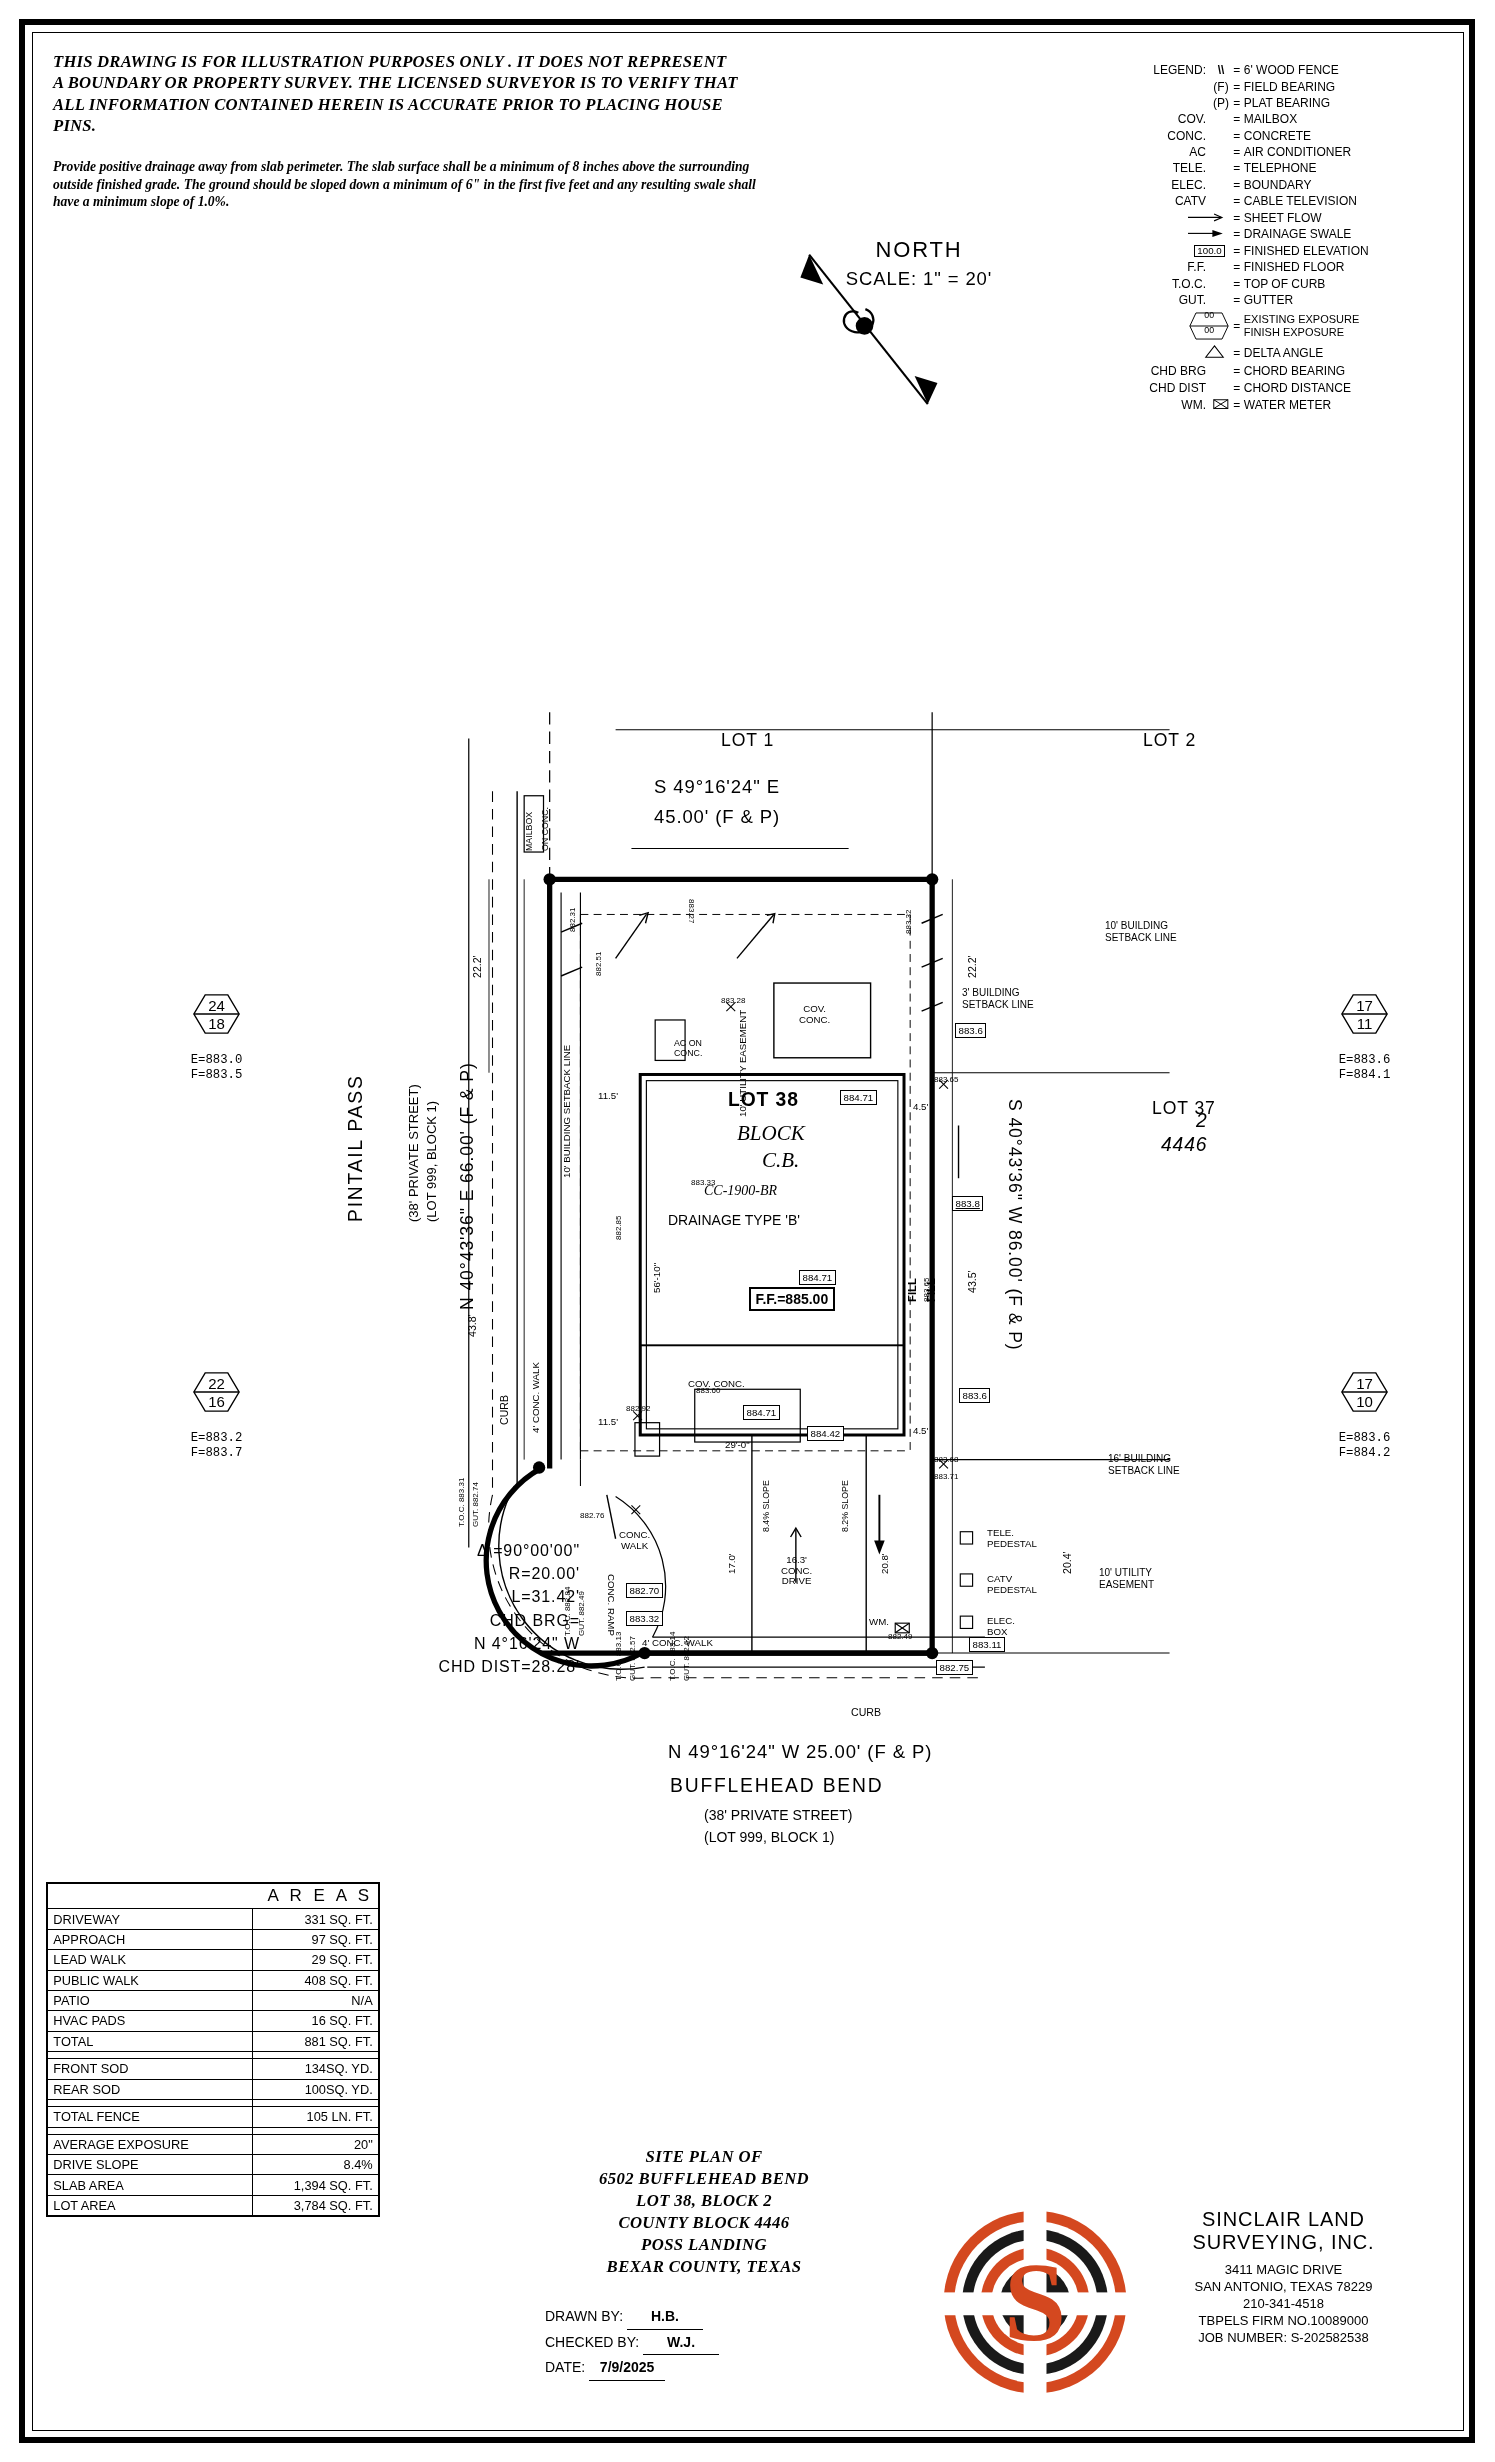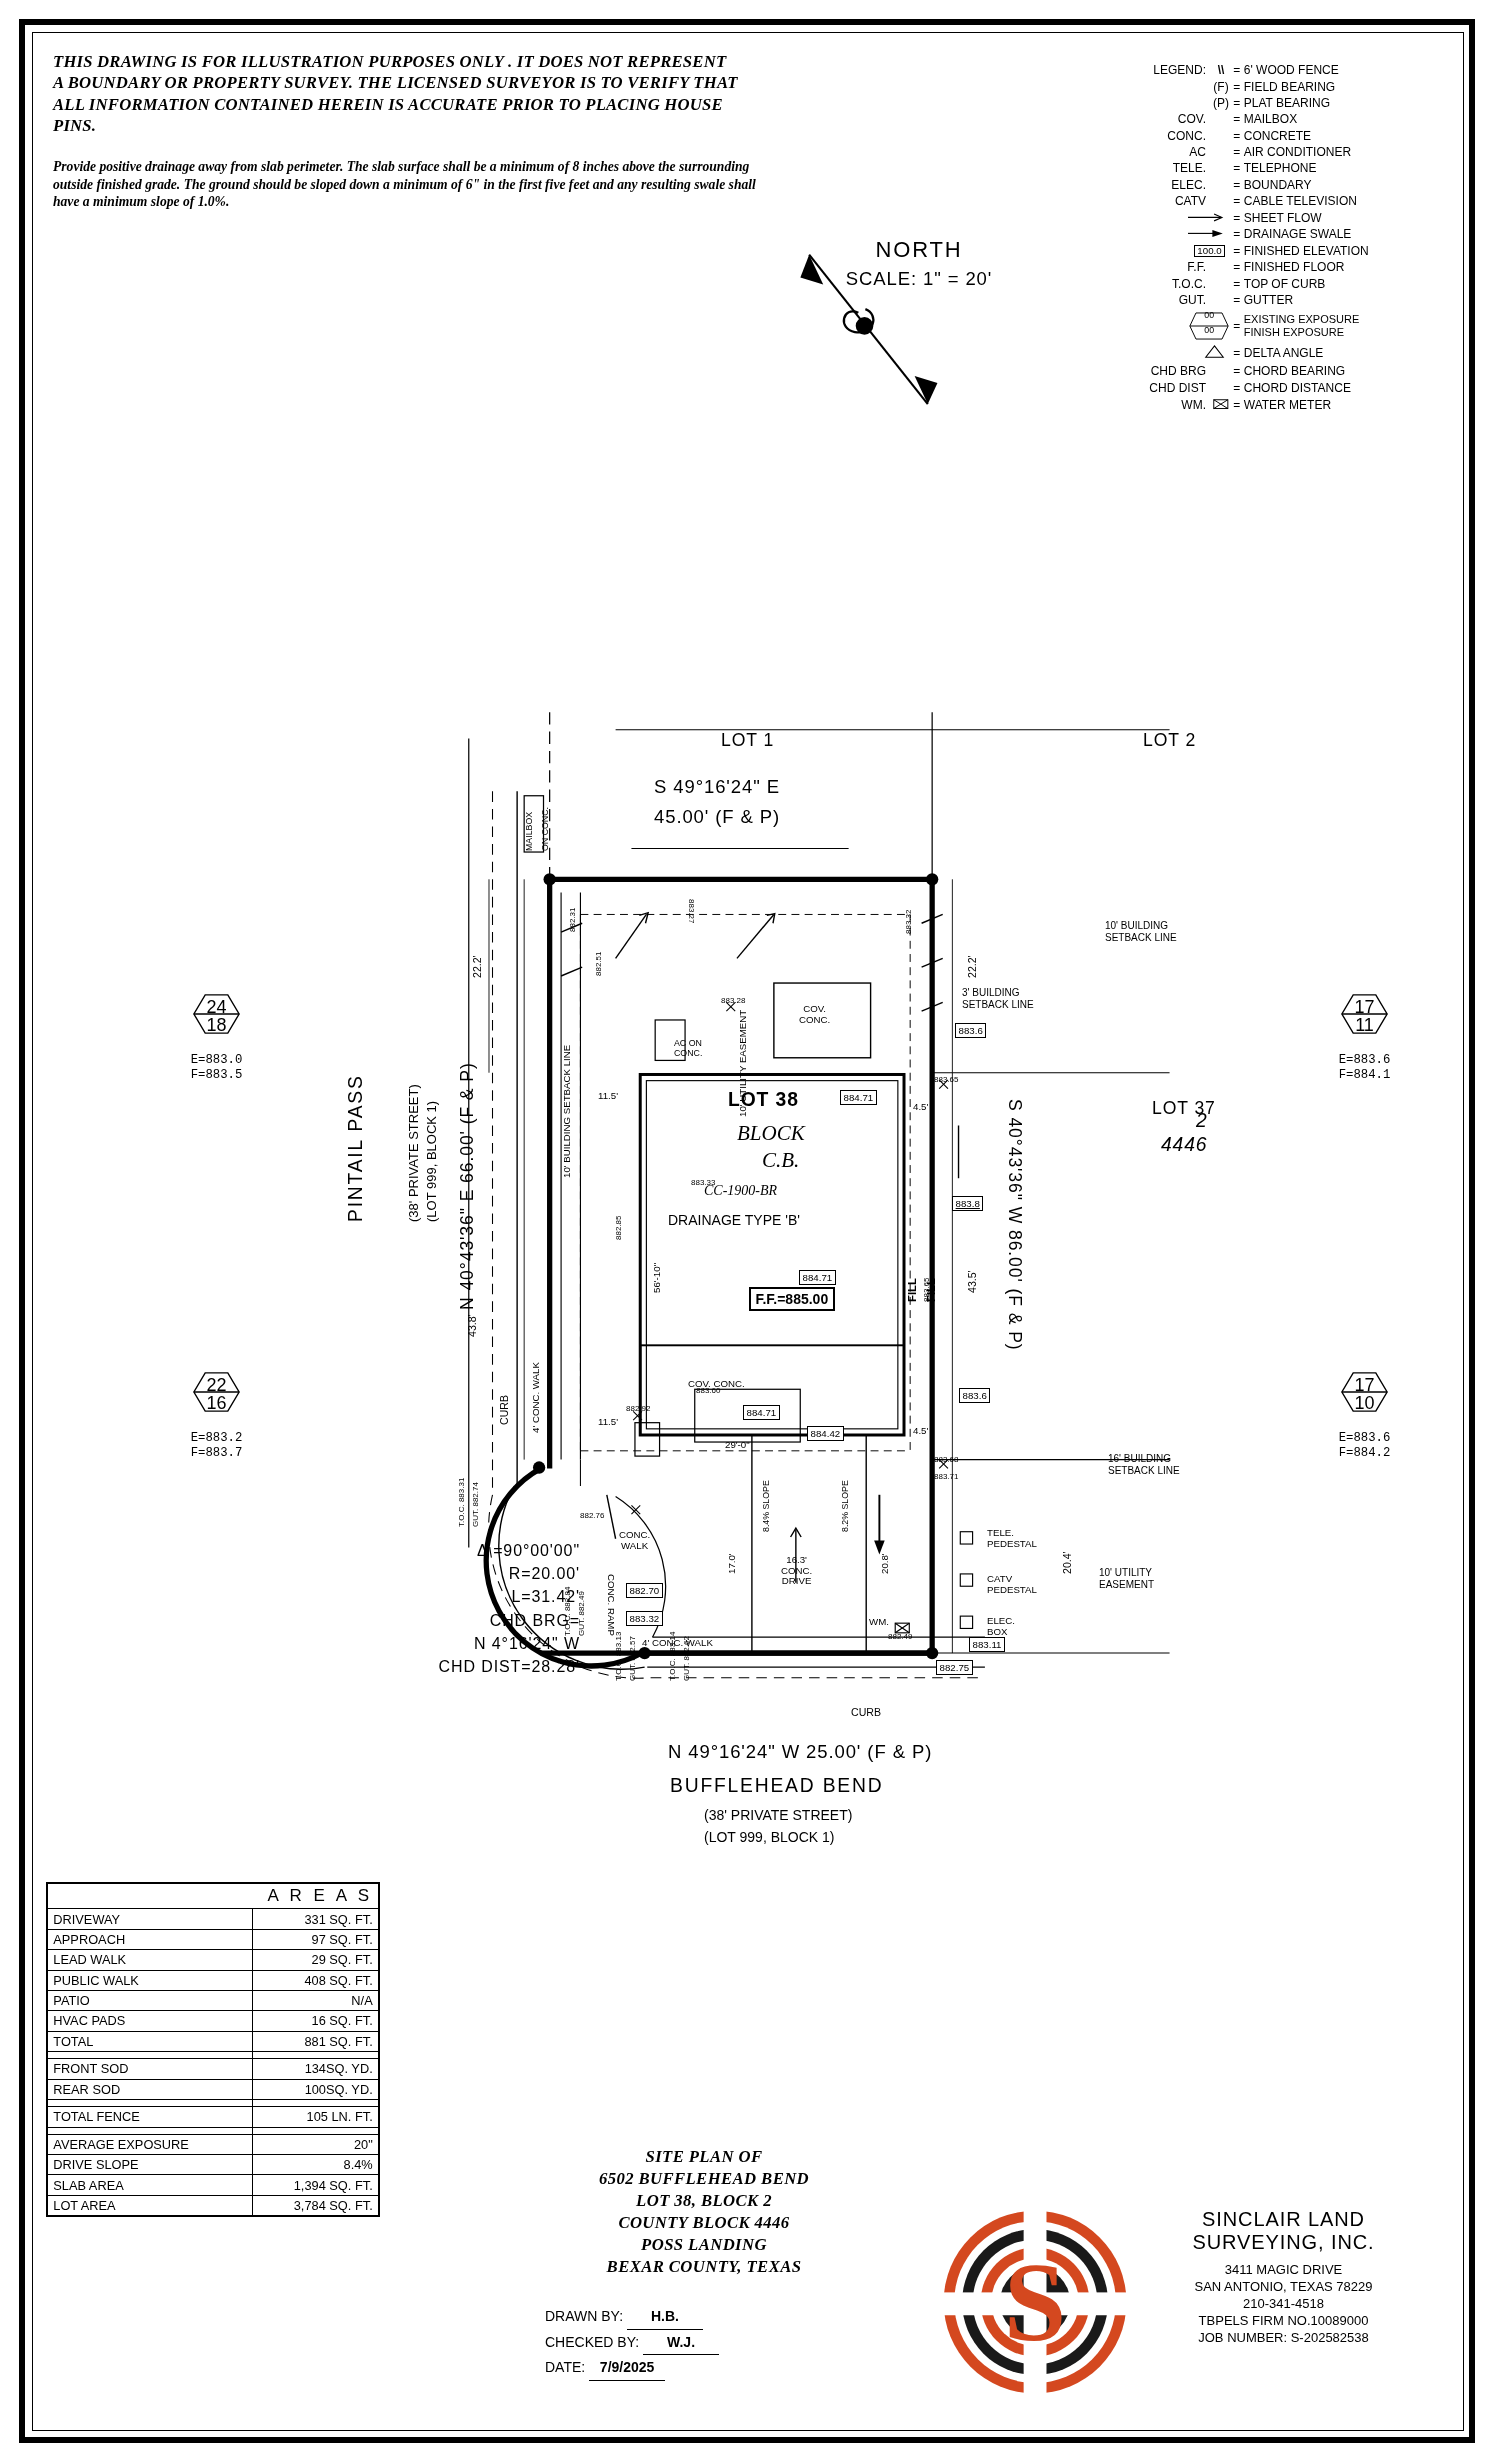--- a/index.html
+++ b/index.html
@@ -33,21 +33,21 @@
   .plxs{font-family:"Liberation Sans",sans-serif;font-size:8px;}
   .plxxs{font-family:"Liberation Sans",sans-serif;font-size:7px;}
   .rot90{transform:rotate(-90deg);transform-origin:0 0;white-space:nowrap;}
   .rot270{transform:rotate(90deg);transform-origin:0 0;white-space:nowrap;}
   .elevbox{border:1.2px solid #000;background:#fff;padding:0.9px 2.6px;font-family:"Liberation Sans",sans-serif;font-size:9.7px;white-space:nowrap;}
 
   
   .hexwrap{width:55px;text-align:center;}
   .hex{position:relative;width:47px;height:40px;margin:0 auto;}
   .hex svg{display:block;}
-  .hex .t{position:absolute;left:0;width:47px;text-align:center;font-family:"Liberation Sans",sans-serif;font-size:18px;}
+  .hex .t{position:absolute;left:0;width:47px;text-align:center;font-family:"Liberation Sans",sans-serif;font-size:15px;}
   .hex .t1{top:2.6px;}
   .hex .t2{top:21px;}
   .hexef{font-family:Liberation Mono, monospace;font-size:12.3px;line-height:1.25;margin-top:19px;text-align:center;white-space:nowrap;}
 
   
   #areas{left:46px;top:1882px;width:332px;border:1.8px solid #000;font-family:"Liberation Sans",sans-serif;font-size:12.8px;}
   #areas table{border-collapse:collapse;width:100%;}
   #areas td{border:0.9px solid #000;padding:2.2px 5.3px;}
   #areas td.v{text-align:right;}
   #areas td.hd{text-align:right;letter-spacing:3.5px;font-size:17px;}

